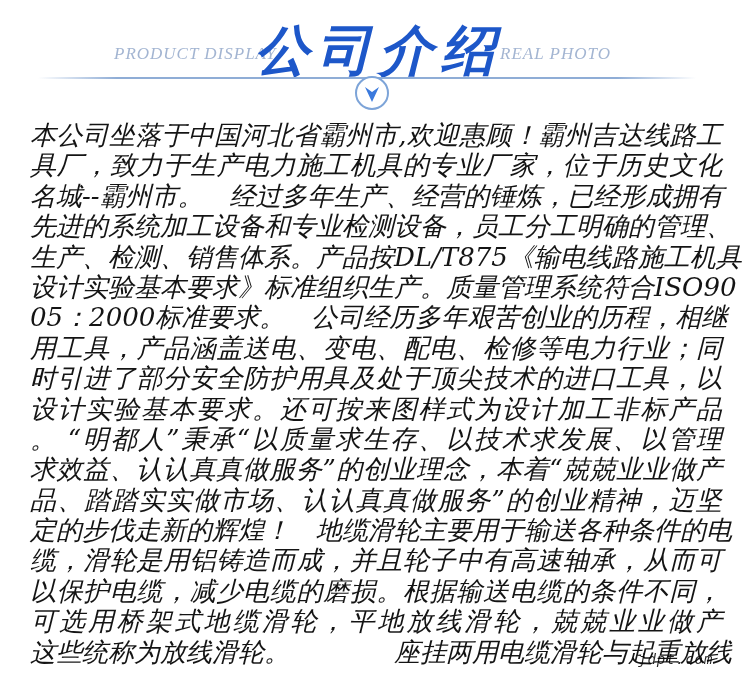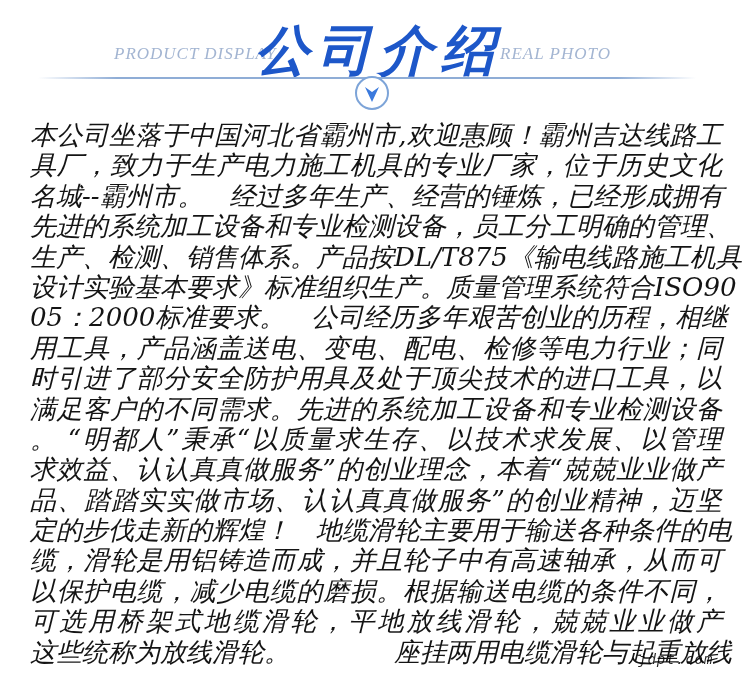--- a/index.html
+++ b/index.html
@@ -116,21 +116,21 @@
   <div class="intro-text">
       <div class="text-line">本公司坐落于中国河北省霸州市,欢迎惠顾！霸州吉达线路工</div>
       <div class="text-line">具厂，致力于生产电力施工机具的专业厂家，位于历史文化</div>
       <div class="text-line">名城--霸州市。　经过多年生产、经营的锤炼，已经形成拥有</div>
       <div class="text-line">先进的系统加工设备和专业检测设备，员工分工明确的管理、</div>
       <div class="text-line">生产、检测、销售体系。产品按DL/T875《输电线路施工机具</div>
       <div class="text-line">设计实验基本要求》标准组织生产。质量管理系统符合ISO90</div>
       <div class="text-line">05：2000标准要求。　公司经历多年艰苦创业的历程，相继</div>
       <div class="text-line">用工具，产品涵盖送电、变电、配电、检修等电力行业；同</div>
       <div class="text-line">时引进了部分安全防护用具及处于顶尖技术的进口工具，以</div>
-      <div class="text-line">满足客户的不同需求。先进的系统加工设备和专业检测设备</div>
+      <div class="text-line">设计实验基本要求。还可按来图样式为设计加工非标产品</div>
       <div class="text-line">。 “明都人”秉承“以质量求生存、以技术求发展、以管理</div>
       <div class="text-line">求效益、认认真真做服务”的创业理念，本着“兢兢业业做产</div>
       <div class="text-line">品、踏踏实实做市场、认认真真做服务”的创业精神，迈坚</div>
       <div class="text-line">定的步伐走新的辉煌！　地缆滑轮主要用于输送各种条件的电</div>
       <div class="text-line">缆，滑轮是用铝铸造而成，并且轮子中有高速轴承，从而可</div>
       <div class="text-line">以保护电缆，减少电缆的磨损。根据输送电缆的条件不同，</div>
       <div class="text-line">可选用桥架式地缆滑轮，平地放线滑轮，兢兢业业做产</div>
       <div class="text-line">这些统称为放线滑轮。　　　　座挂两用电缆滑轮与起重放线</div>
     </div>
 

